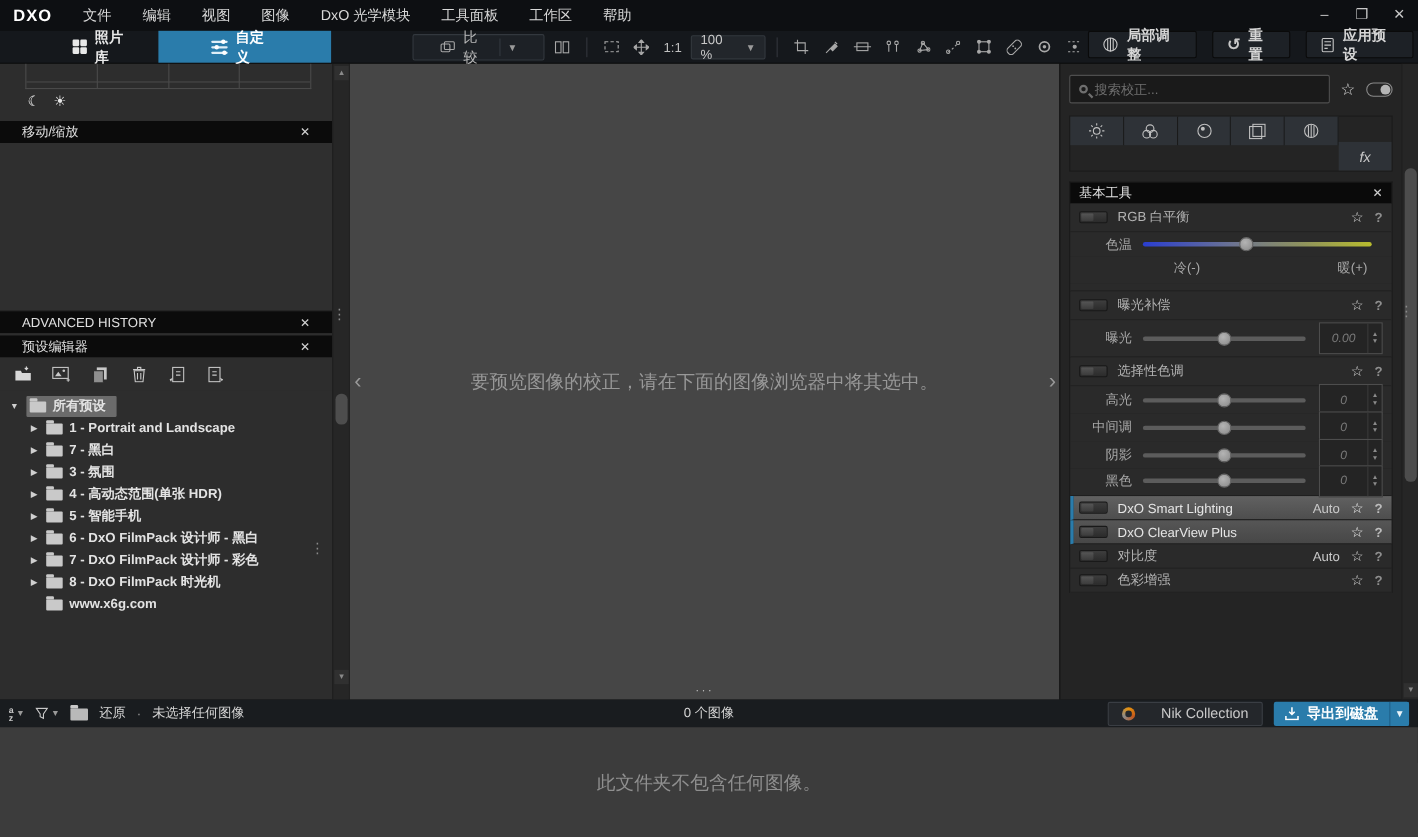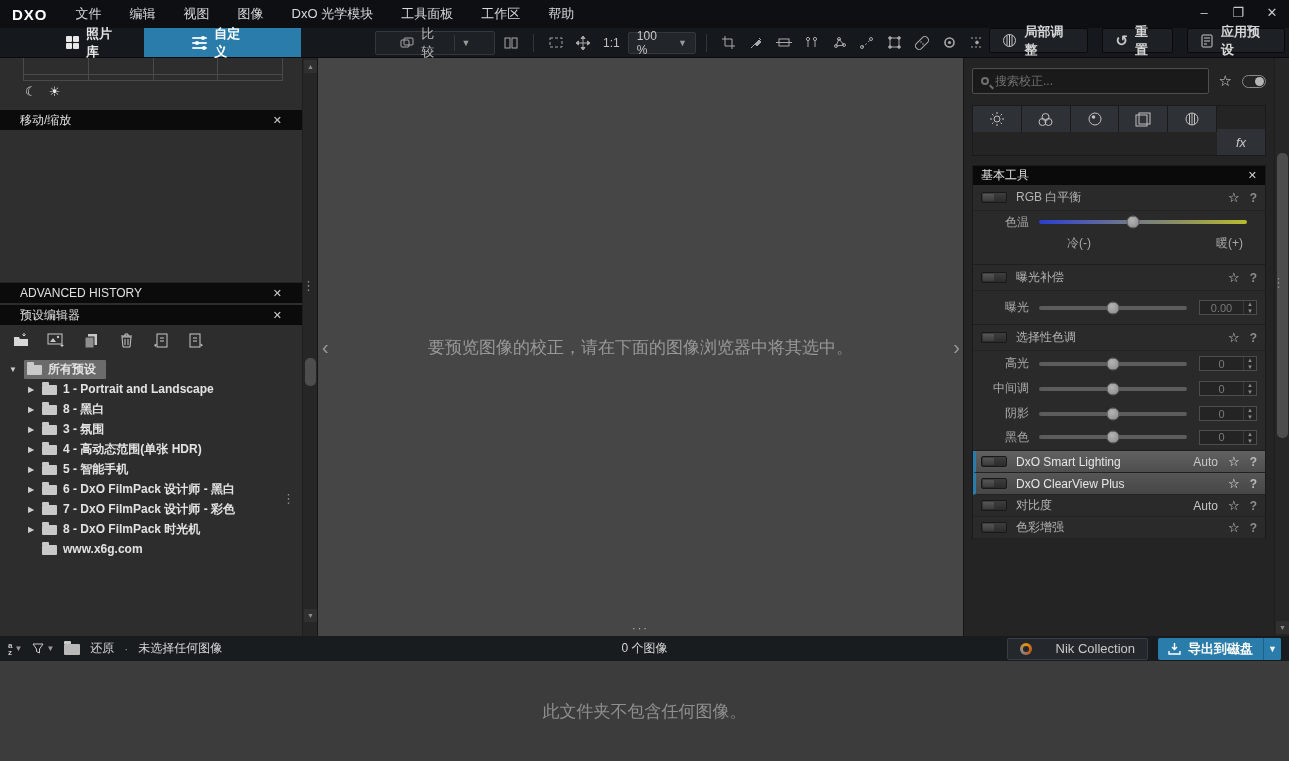--- a/index.html
+++ b/index.html
@@ -107,21 +107,21 @@
   .help-glyph { color:#8f8f8f; font-size:12px; font-weight:bold; }
   .sub-row { display:flex; align-items:center; background:#2a2a2a; padding:0 8px; }
   .slabel { width:58px; text-align:right; color:#a8a8a8; font-size:12px; padding-right:10px; flex:0 0 auto; }
   .track { position:relative; height:4px; background:#5c5c5c; border-radius:2px; }
   .track.temp { width:208px; background:linear-gradient(90deg,#2a3ed0 0%,#6d7490 40%,#8f935d 70%,#b9bc2e 100%); }
   .track.plain { width:150px; }
   .handle { position:absolute; top:50%; transform:translate(-50%,-50%); width:13px; height:13px; border-radius:50%; background:radial-gradient(circle at 40% 35%, #b4b4b4, #888); border:1px solid #666; }
   .coldwarm { display:flex; background:#2a2a2a; padding:2px 8px 6px 66px; }
   .coldwarm .warm { margin-left:auto; padding-right:14px; }
   .cw-txt { color:#a8a8a8; font-size:12px; }
-  .valbox { width:58px; height:15px; background:#242424; border:1px solid #4d4d4d; display:flex; align-items:center; margin-left:12px; flex:0 0 auto; }
+  .valbox { width:58px; height:29px; background:#242424; border:1px solid #4d4d4d; display:flex; align-items:center; margin-left:12px; flex:0 0 auto;font-style:italic; }
   .valnum { flex:1; text-align:center; color:#7a7a7a; font-size:11px; }
   .spin { width:13px; display:flex; flex-direction:column; align-items:center; justify-content:center; gap:1px; color:#8a8a8a; font-size:6px; line-height:1; border-left:1px solid #3a3a3a; height:100%; }
   .hl-row { display:flex; align-items:center; height:22px; padding:0 8px 0 5px; border-bottom:1px solid #222; border-left:3px solid #2a7cab; background:linear-gradient(#616161,#4e4e4e); }
   .hl-row .tool-label { color:#e6e6e6; }
   .rp-scroll { position:absolute; right:0; top:0; bottom:0; width:15px; background:#262626; border-left:1px solid #1e1e1e; }
   .rp-thumb { position:absolute; left:2px; top:95px; width:11px; height:285px; background:#4d4d4d; border-radius:5px; }
 
   
   .statusbar { height:25px; background:#191c1f; display:flex; align-items:center; padding:0 8px; flex:0 0 auto; position:relative; }
   .sb-left { display:flex; align-items:center; gap:10px; }
@@ -415,21 +415,21 @@
             </span>
           </div>
           <div class="tree-row child">
             <span class="arr">▶</span>
             <span class="folder-ico"></span>
             <span>1 - Portrait and Landscape</span>
           </div>
           <div class="tree-row child">
             <span class="arr">▶</span>
             <span class="folder-ico"></span>
-            <span>8 - 黑白</span>
+            <span>7 - 黑白</span>
           </div>
           <div class="tree-row child">
             <span class="arr">▶</span>
             <span class="folder-ico"></span>
             <span>3 - 氛围</span>
           </div>
           <div class="tree-row child">
             <span class="arr">▶</span>
             <span class="folder-ico"></span>
             <span>4 - 高动态范围(单张 HDR)</span>

